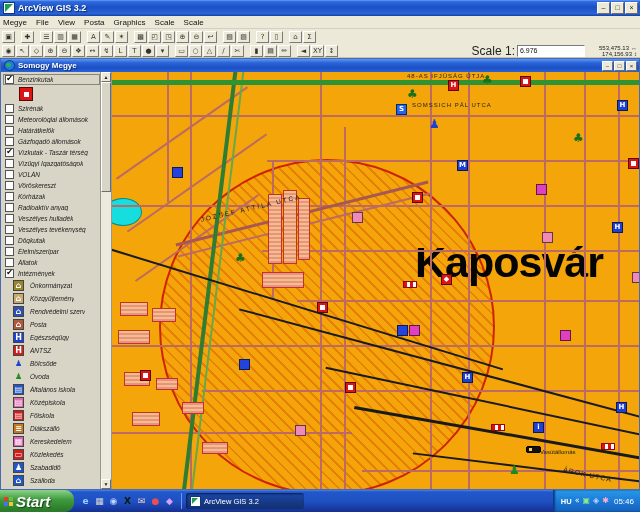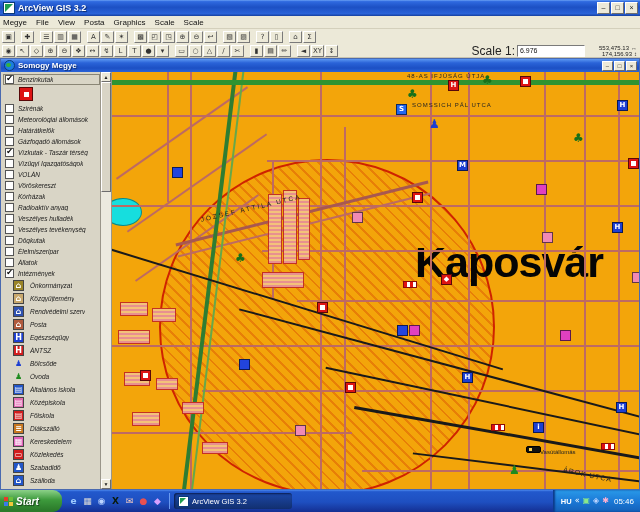--- a/index.html
+++ b/index.html
@@ -85,23 +85,23 @@
   .mi.striped{width:14px;height:7px;background:repeating-linear-gradient(90deg,#e01010 0 3px,#fff 3px 6px);border:1px solid #8a0a0a;}
   .mi.train{width:15px;height:7px;background:#111;border-radius:2px;border:1px solid #000;}
   .mi.train:before{content:"";position:absolute;left:2px;top:1px;width:3px;height:3px;background:#ffd34d;}
   .mi .inner{position:absolute;left:50%;top:50%;width:5px;height:5px;margin:-2.5px 0 0 -2.5px;background:#fff;}
   .mi.big{width:14px;height:14px;}
 
   
   .taskbar{position:absolute;left:0;top:490px;width:640px;height:22px;
     background:linear-gradient(180deg,#4a86ec 0%,#2258cc 8%,#1e4fc0 55%,#142f92 100%);
     display:flex;align-items:center;}
-  .start{height:22px;width:62px;border:none;border-radius:0 9px 9px 0;
+  .start{height:22px;width:74px;border:none;border-radius:0 9px 9px 0;
     background:linear-gradient(180deg,#8cd188 0%,#3d9a3c 45%,#2c7c2b 90%);
-    color:#fff;font-weight:bold;font-style:italic;font-size:10px;display:flex;align-items:center;gap:3px;
+    color:#fff;font-weight:bold;font-style:italic;font-size:15px;display:flex;align-items:center;gap:3px;
     padding:0 8px 0 4px;text-shadow:1px 1px 1px #17421a;font-family:inherit;flex:none;}
   .flag{width:9px;height:9px;display:grid;grid-template-columns:4px 4px;grid-template-rows:4px 4px;gap:1px;flex:none;}
   .flag i{display:block;} .flag i:nth-child(1){background:#e83a2a;} .flag i:nth-child(2){background:#6bbf3a;}
   .flag i:nth-child(3){background:#3a7ae8;} .flag i:nth-child(4){background:#f2c83a;}
   .quicklaunch{display:flex;align-items:center;gap:3px;padding:0 6px;border-right:1px solid #6a9af0;height:16px;}
   .ql{width:11px;height:11px;font-size:9px;line-height:11px;text-align:center;color:#fff;
     font-family:"DejaVu Sans",sans-serif;font-weight:bold;}
   .tasks{display:flex;gap:3px;padding:0 4px;flex:1;}
   .task{height:16px;width:118px;border-radius:3px;display:flex;align-items:center;gap:3px;padding:0 4px;
     background:linear-gradient(180deg,#5f93f2,#3a6cd8);box-shadow:inset 0 1px 0 #8ab2f8;

